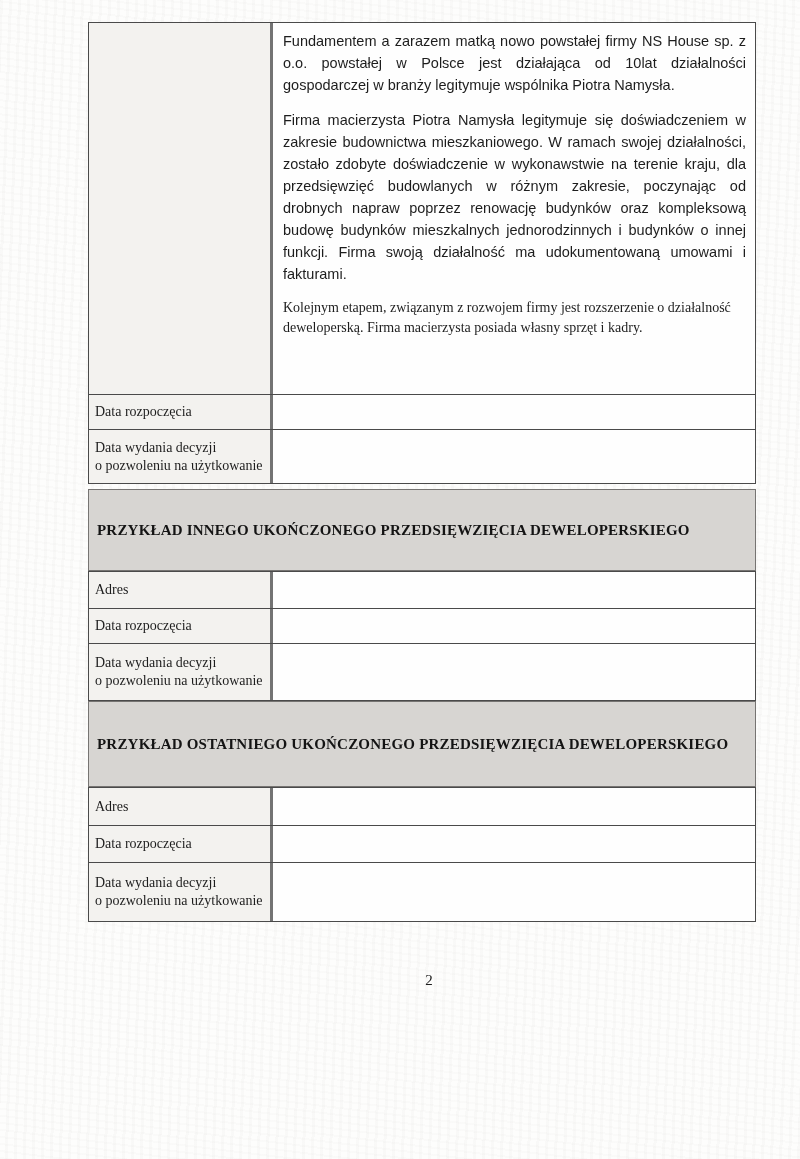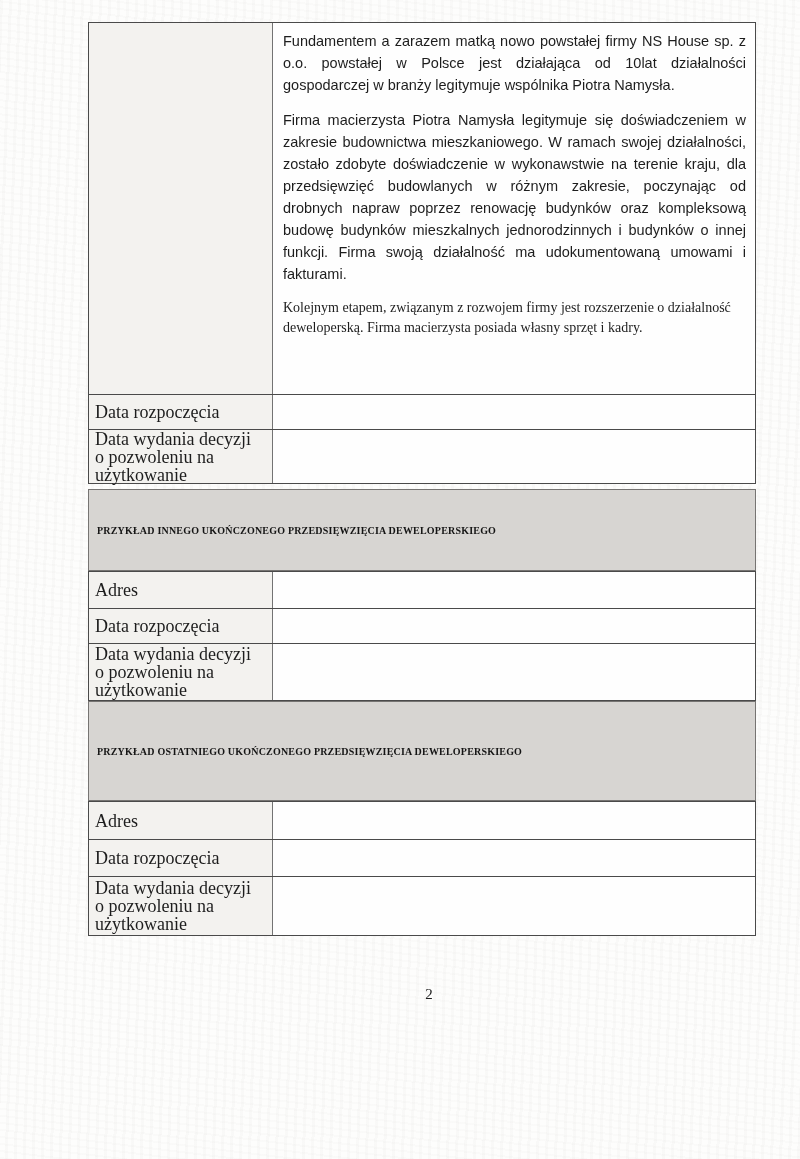--- a/index.html
+++ b/index.html
@@ -26,25 +26,25 @@
   }
   .tbl{
     border:1px solid #4a4a4a;
     background:#ffffff;
     width:100%;
   }
   .row{ display:flex; width:100%; }
   .row + .row{ border-top:1px solid #4a4a4a; }
   .cell-label{
     width:184px; flex:0 0 184px;
-    border-right:1px solid #737373;
+    border-right:3px solid #737373;
     background:#f3f2ef;
     display:flex; align-items:center;
     padding:4px 6px 4px 6px;
-    font-size:18px; line-height:18px;
+    font-size:14px; line-height:18px;
     white-space:pre-line;
   }
   .cell-value{ flex:1 1 auto; background:#fefefe; }
   
   .para-cell{
     flex:1 1 auto; background:#fefefe;
     padding:7px 9px 4px 10px;
     overflow:hidden;
     font-family:"Liberation Sans", sans-serif;
     font-size:14.5px; line-height:22px;
@@ -55,34 +55,34 @@
     font-family:"Liberation Serif", serif;
     font-size:14px; line-height:20px;
     text-align:left;
   }
   .band{
     height:82px;
     background:#d7d5d2;
     border:1px solid #767472;
     display:flex; align-items:center;
     padding-left:8px;
-    font-weight:bold; font-size:10px;
+    font-weight:bold; font-size:15px;
     letter-spacing:0.2px;
     color:#141414;
   }
   .gap5{ height:5px; }
   .gap26{ height:26px; }
   .h371{ height:371px; }
   .h35{ height:35px; }
   .h36{ height:36px; }
   .h37{ height:37px; }
   .h54{ height:54px; }
   .h57{ height:57px; }
   .h59{ height:59px; }
-  .h83{ height:100px; }
+  .h83{ height:86px; }
   .h85{ height:85px; }
   .page-num{
     margin-top:24px;
     text-align:center;
     font-size:15px;
     transform:translateX(7px);
   }
 </style>
 </head>
 <body>

